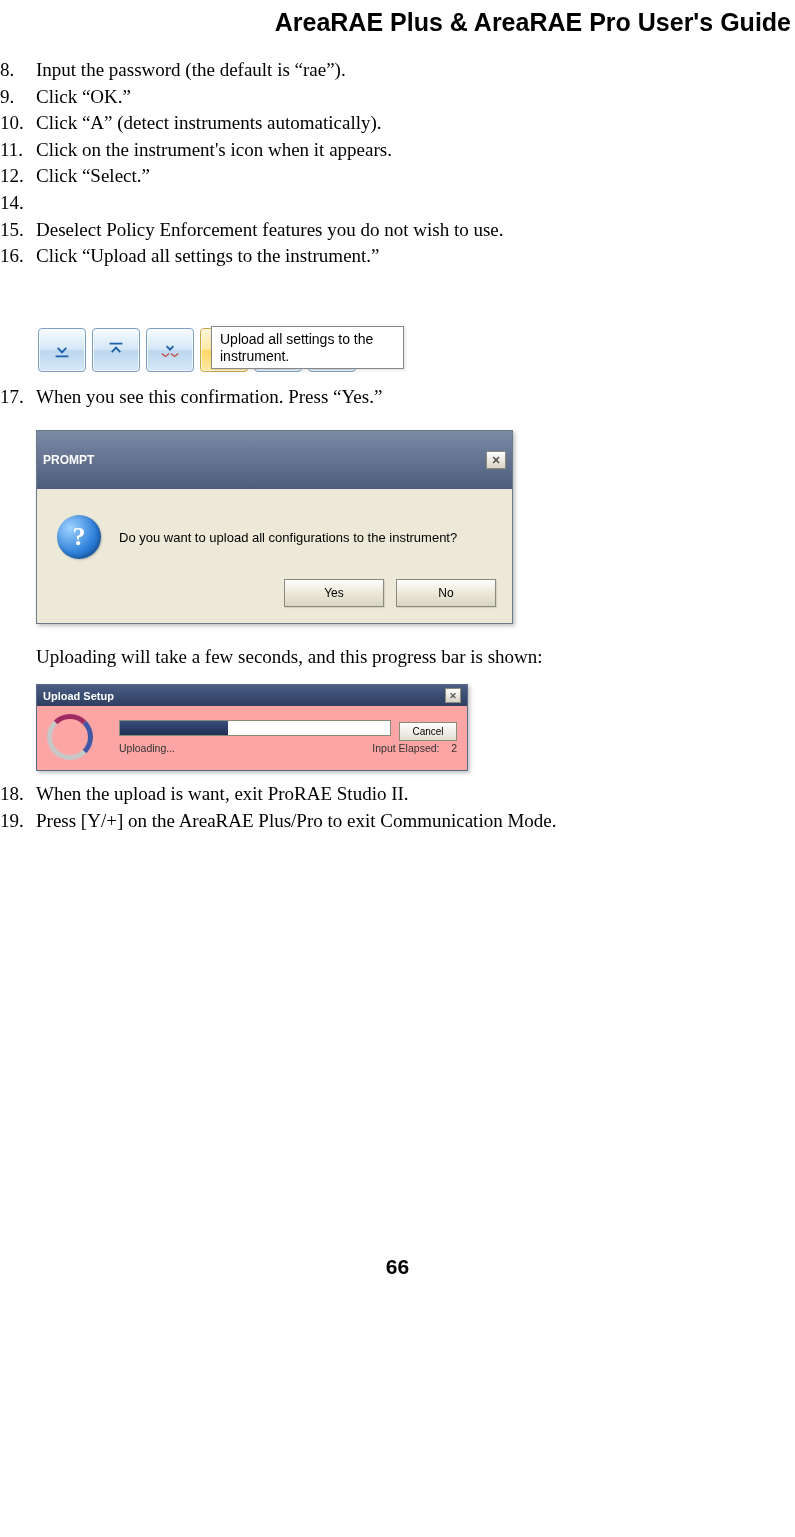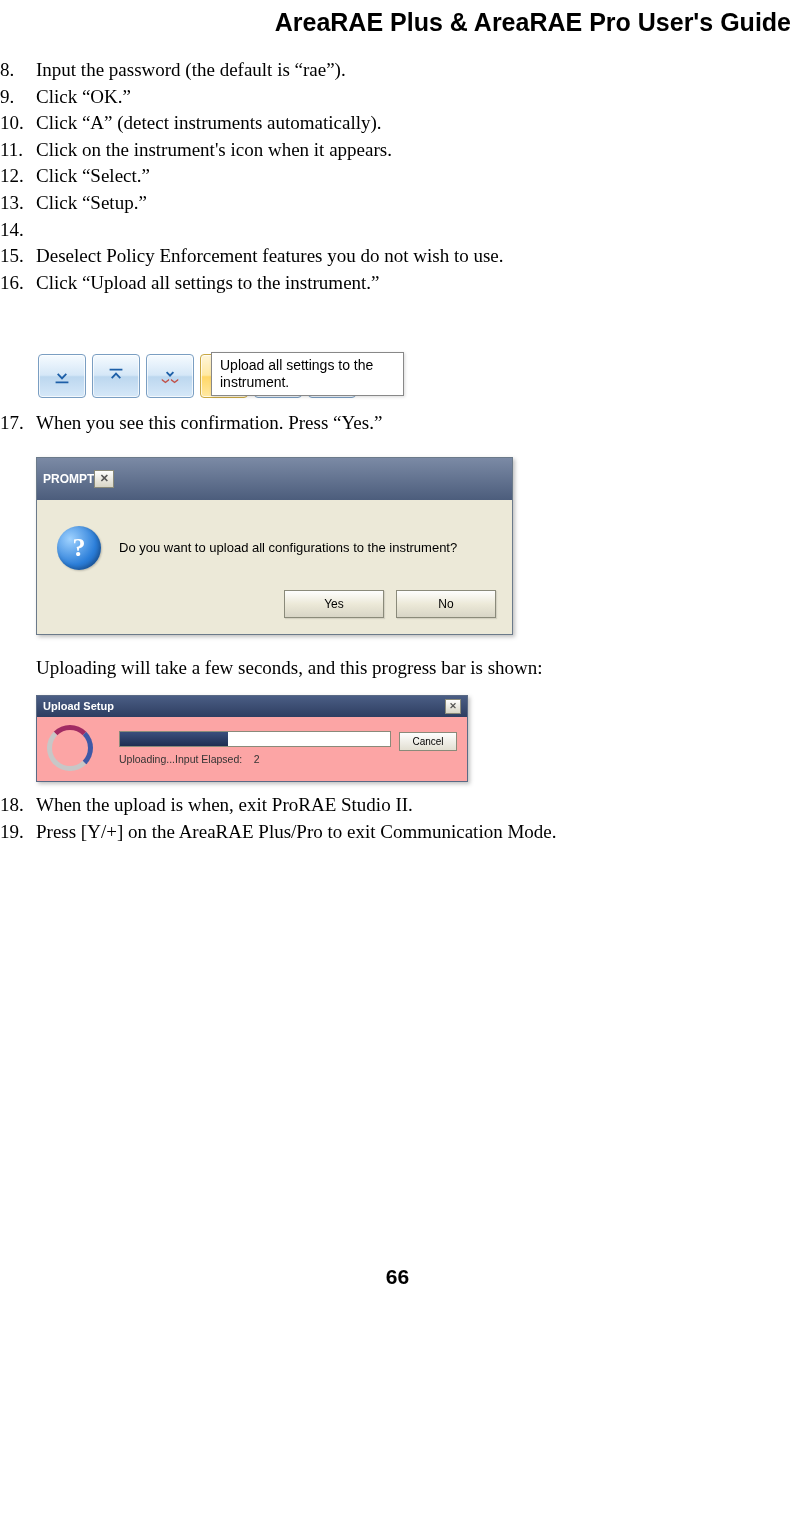--- a/index.html
+++ b/index.html
@@ -83,23 +83,23 @@
     border: 1px solid #6b7a8a;
     background: #ece9d8;
     box-shadow: 2px 2px 4px rgba(0,0,0,0.25);
     font-family: Tahoma, Arial, sans-serif;
     font-size: 13px;
   }
   .dlg-title {
     background: linear-gradient(#7b8aa5, #4c5d7c);
     color: #fff;
     font-weight: bold;
-    padding: 12px 6px;
-    display: flex;
-    justify-content: flex-start;
+    padding: 20px 6px;
+    display: flex;
+    justify-content: space-between;
     align-items: center;
     font-size: 12px;
   }
   .dlg-close {
     width: 18px;
     height: 16px;
     background: linear-gradient(#fefefe,#d8d5c6);
     border: 1px solid #8a8a7a;
     display: flex;
     align-items: center;
@@ -184,20 +184,21 @@
     position: relative;
     margin-bottom: 6px;
   }
   .prog-fill {
     position:absolute; left:0; top:0; bottom:0;
     width: 40%;
     background: linear-gradient(#3a4f7d,#1f2e52);
   }
   .prog-row {
     display:flex;
+    justify-content: space-between;
     color: #333;
     font-size: 10.5px;
   }
   .cancel-small {
     width: 70px;
     height: 17px;
     font-size: 10px;
     border: 1px solid #8a8a7a;
     background: linear-gradient(#fefefe,#e2dfd2);
     margin-left: 8px;
@@ -237,24 +238,20 @@
         <span class="num">10.</span>
         <span>Click “A” (detect instruments automatically).</span>
       </li>
     <li>
         <span class="num">11.</span>
         <span>Click on the instrument's icon when it appears.</span>
       </li>
     <li>
         <span class="num">12.</span>
         <span>Click “Select.”</span>
-      </li>
-    <li>
-        <span class="num">13.</span>
-        <span>Click “Setup.”</span>
       </li>
     <li>
         <span class="num">14.</span>
       </li>
     <li>
         <span class="num">15.</span>
         <span>Deselect Policy Enforcement features you do not wish to use.</span>
       </li>
     <li>
         <span class="num">16.</span>
@@ -351,21 +348,21 @@
             <span>2</span>
           </span>
         </div>
       </div>
     </div>
   </div>
 
   <ol class="steps block2">
     <li>
         <span class="num">18.</span>
-        <span>When the upload is when, exit ProRAE Studio II.</span>
+        <span>When the upload is want, exit ProRAE Studio II.</span>
       </li>
     <li>
         <span class="num">19.</span>
         <span>Press [Y/+] on the AreaRAE Plus/Pro to exit Communication Mode.</span>
       </li>
   </ol>
 
   <div class="page-num">66</div>
 </div>
 

